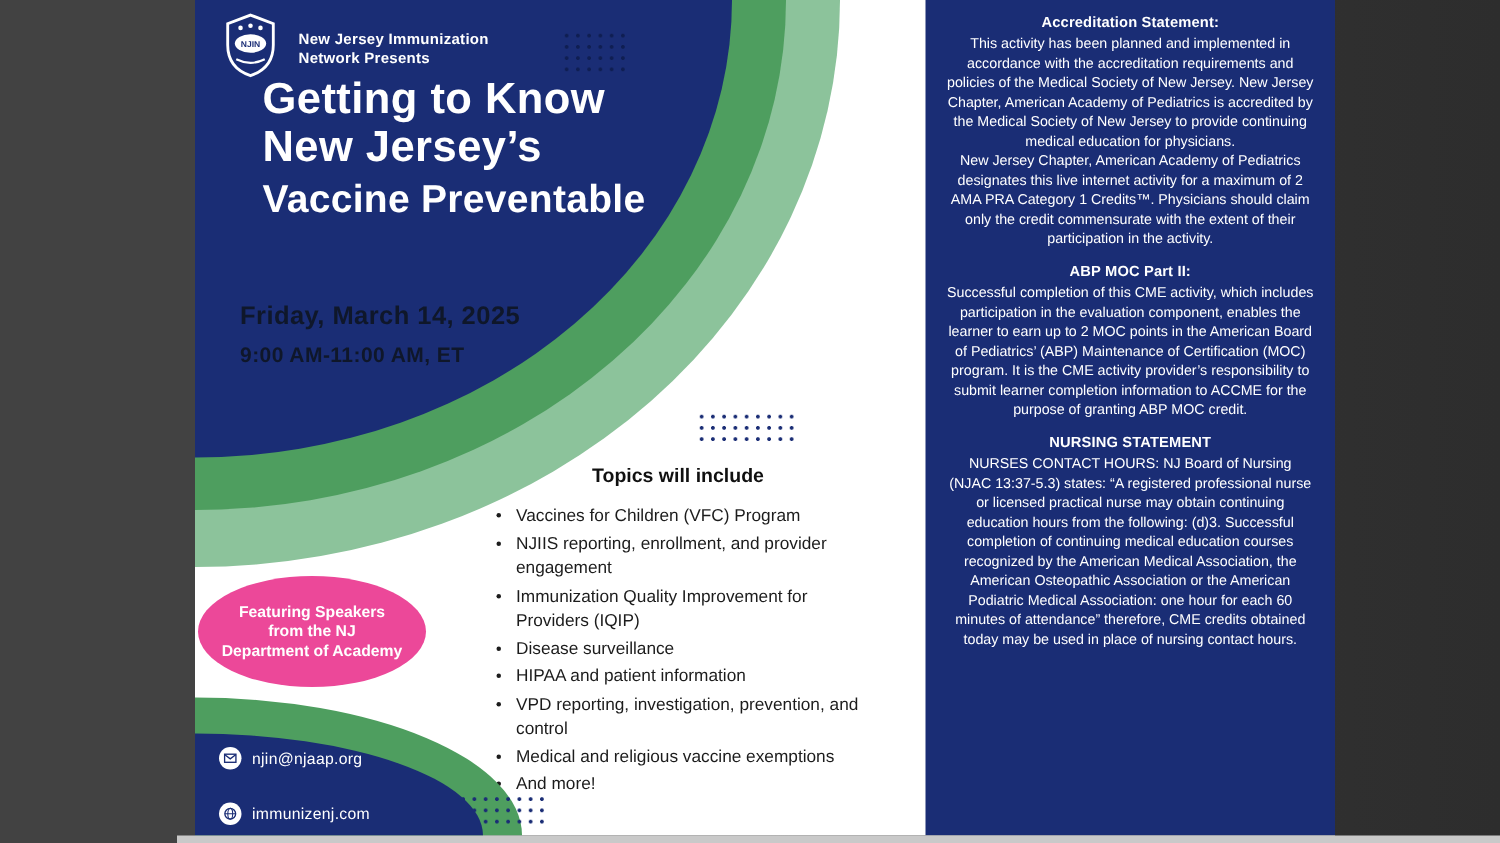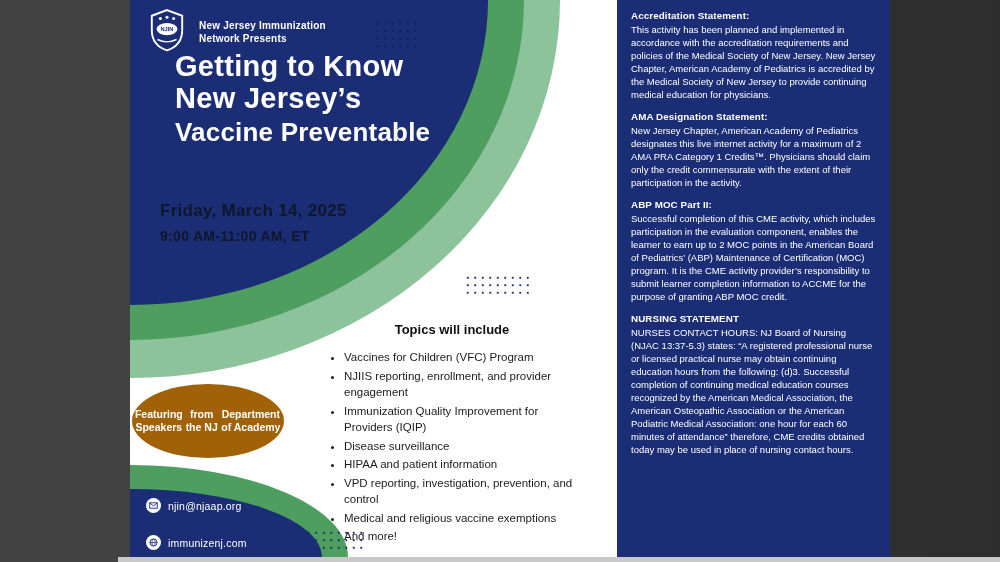--- a/index.html
+++ b/index.html
@@ -35,34 +35,34 @@
   .title { position:absolute; left:45px; top:50px; margin:0; color:#fff; z-index:2; font-weight:bold; }
   .title .t1 { display:block; font-size:29px; line-height:32px; letter-spacing:.3px; }
   .title .t2 { display:block; font-size:26px; line-height:29px; letter-spacing:.2px; }
   .title .t2.first { margin-top:4px; }
 
   .when { position:absolute; left:30px; top:201px; color:#0f172a; z-index:2; }
   .when .date { font-size:17px; font-weight:bold; letter-spacing:.3px; }
   .when .time { font-size:14px; font-weight:bold; margin-top:7px; letter-spacing:.3px; }
 
   .topics { position:absolute; left:178px; top:309px; width:288px; }
-  .topics h2 { margin:13px 0 9px; text-align:center; font-size:13px; font-weight:bold; color:#101010; }
+  .topics h2 { margin:0 0 9px; text-align:center; font-size:13px; font-weight:bold; color:#101010; }
   .topics ul { margin:12px; padding-left:24px; }
   .topics li { font-size:11.5px; line-height:16.5px; color:#1c1c1c; margin-bottom:2px; }
 
-  .speakers { position:absolute; left:2px; top:384px; width:152px; height:74px; background:#a16207;
-    border-radius:50%; color:#fff; display:flex; flex-direction:row; align-items:center; justify-content:center;
+  .speakers { position:absolute; left:2px; top:384px; width:152px; height:74px; background:#ec4899;
+    border-radius:50%; color:#fff; display:flex; flex-direction:column; align-items:center; justify-content:center;
     text-align:center; font-size:10.5px; font-weight:bold; line-height:13px; z-index:5; }
 
   .contact { position:absolute; left:16px; bottom:7px; z-index:5; color:#fff; }
   .contact-row { display:flex; align-items:center; gap:7px; margin-top:22px; font-size:10.5px; letter-spacing:.2px; }
   .cicon { width:15px; height:15px; border-radius:50%; background:#fff; display:flex; align-items:center; justify-content:center; flex:0 0 auto; }
 
   .panel { position:absolute; left:487px; top:0; width:273px; height:100%; background:#1a2d75; color:#fff;
-    box-sizing:border-box; padding:10px 14px; }
+    box-sizing:border-box; padding:10px 14px; text-align:center; }
   .panel h3 { margin:10px 0 2px; font-size:9.8px; font-weight:bold; letter-spacing:.1px; }
   .panel section:first-child h3 { margin-top:0; }
   .panel p { margin:0; font-size:9.5px; line-height:13px; }
 </style>
 </head>
 <body>
 
 <div class="stage">
 
   <div class="flyer">
@@ -150,21 +150,20 @@
     </div>
 
     <div class="dots dots-bottom"></div>
 
     <aside class="panel">
       <section>
         <h3>Accreditation Statement:</h3>
         <p>This activity has been planned and implemented in accordance with the accreditation requirements and policies of the Medical Society of New Jersey. New Jersey Chapter, American Academy of Pediatrics is accredited by the Medical Society of New Jersey to provide continuing medical education for physicians.</p>
       </section>
       <section>
-        <h3>AMA Designation Statement:</h3>
         <p>New Jersey Chapter, American Academy of Pediatrics designates this live internet activity for a maximum of 2 AMA PRA Category 1 Credits™. Physicians should claim only the credit commensurate with the extent of their participation in the activity.</p>
       </section>
       <section>
         <h3>ABP MOC Part II:</h3>
         <p>Successful completion of this CME activity, which includes participation in the evaluation component, enables the learner to earn up to 2 MOC points in the American Board of Pediatrics’ (ABP) Maintenance of Certification (MOC) program. It is the CME activity provider’s responsibility to submit learner completion information to ACCME for the purpose of granting ABP MOC credit.</p>
       </section>
       <section>
         <h3>NURSING STATEMENT</h3>
         <p>NURSES CONTACT HOURS: NJ Board of Nursing (NJAC 13:37-5.3) states: “A registered professional nurse or licensed practical nurse may obtain continuing education hours from the following: (d)3. Successful completion of continuing medical education courses recognized by the American Medical Association, the American Osteopathic Association or the American Podiatric Medical Association: one hour for each 60 minutes of attendance” therefore, CME credits obtained today may be used in place of nursing contact hours.</p>
       </section>

